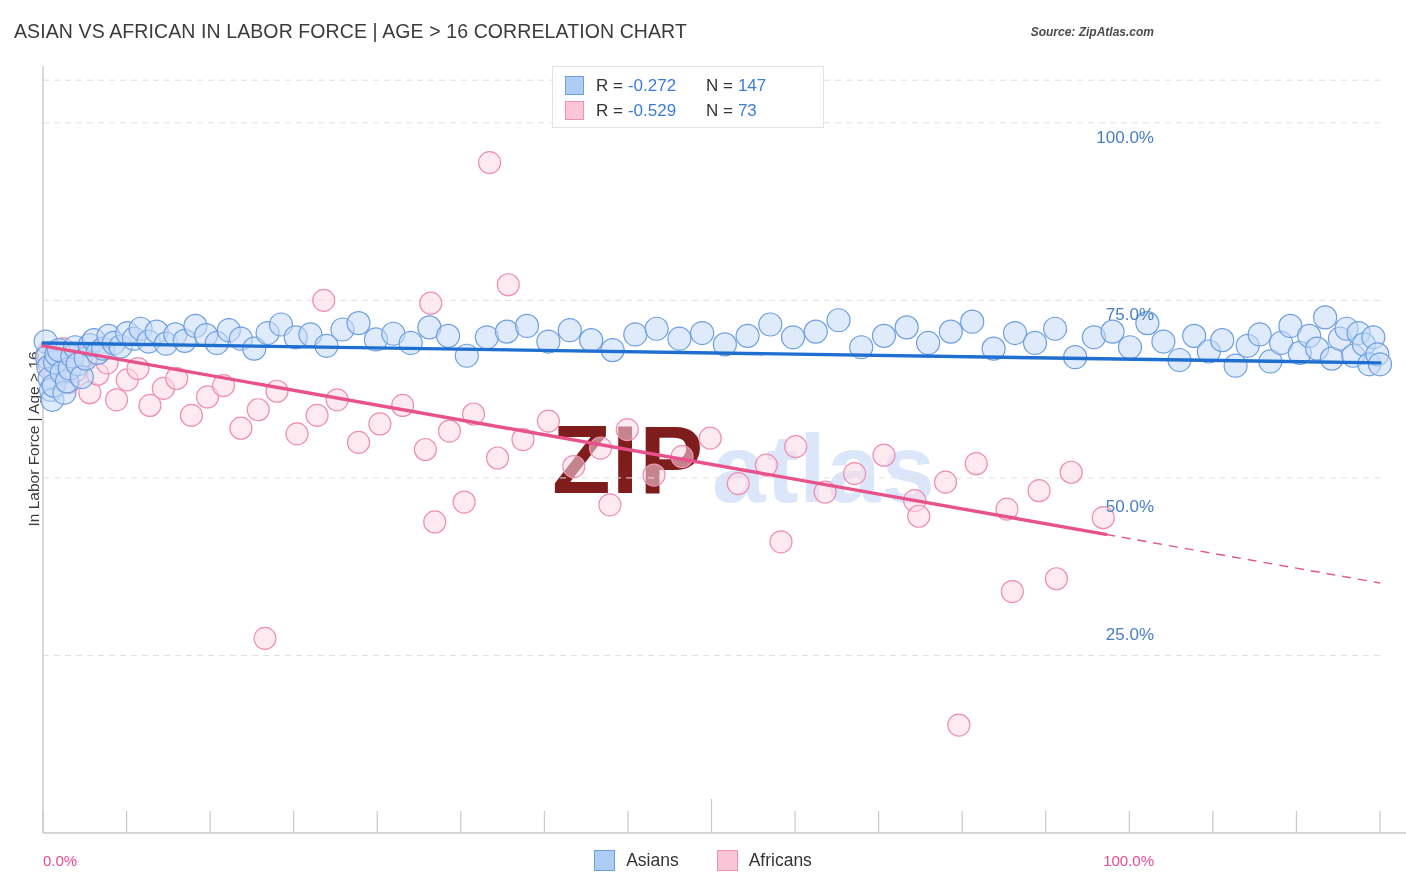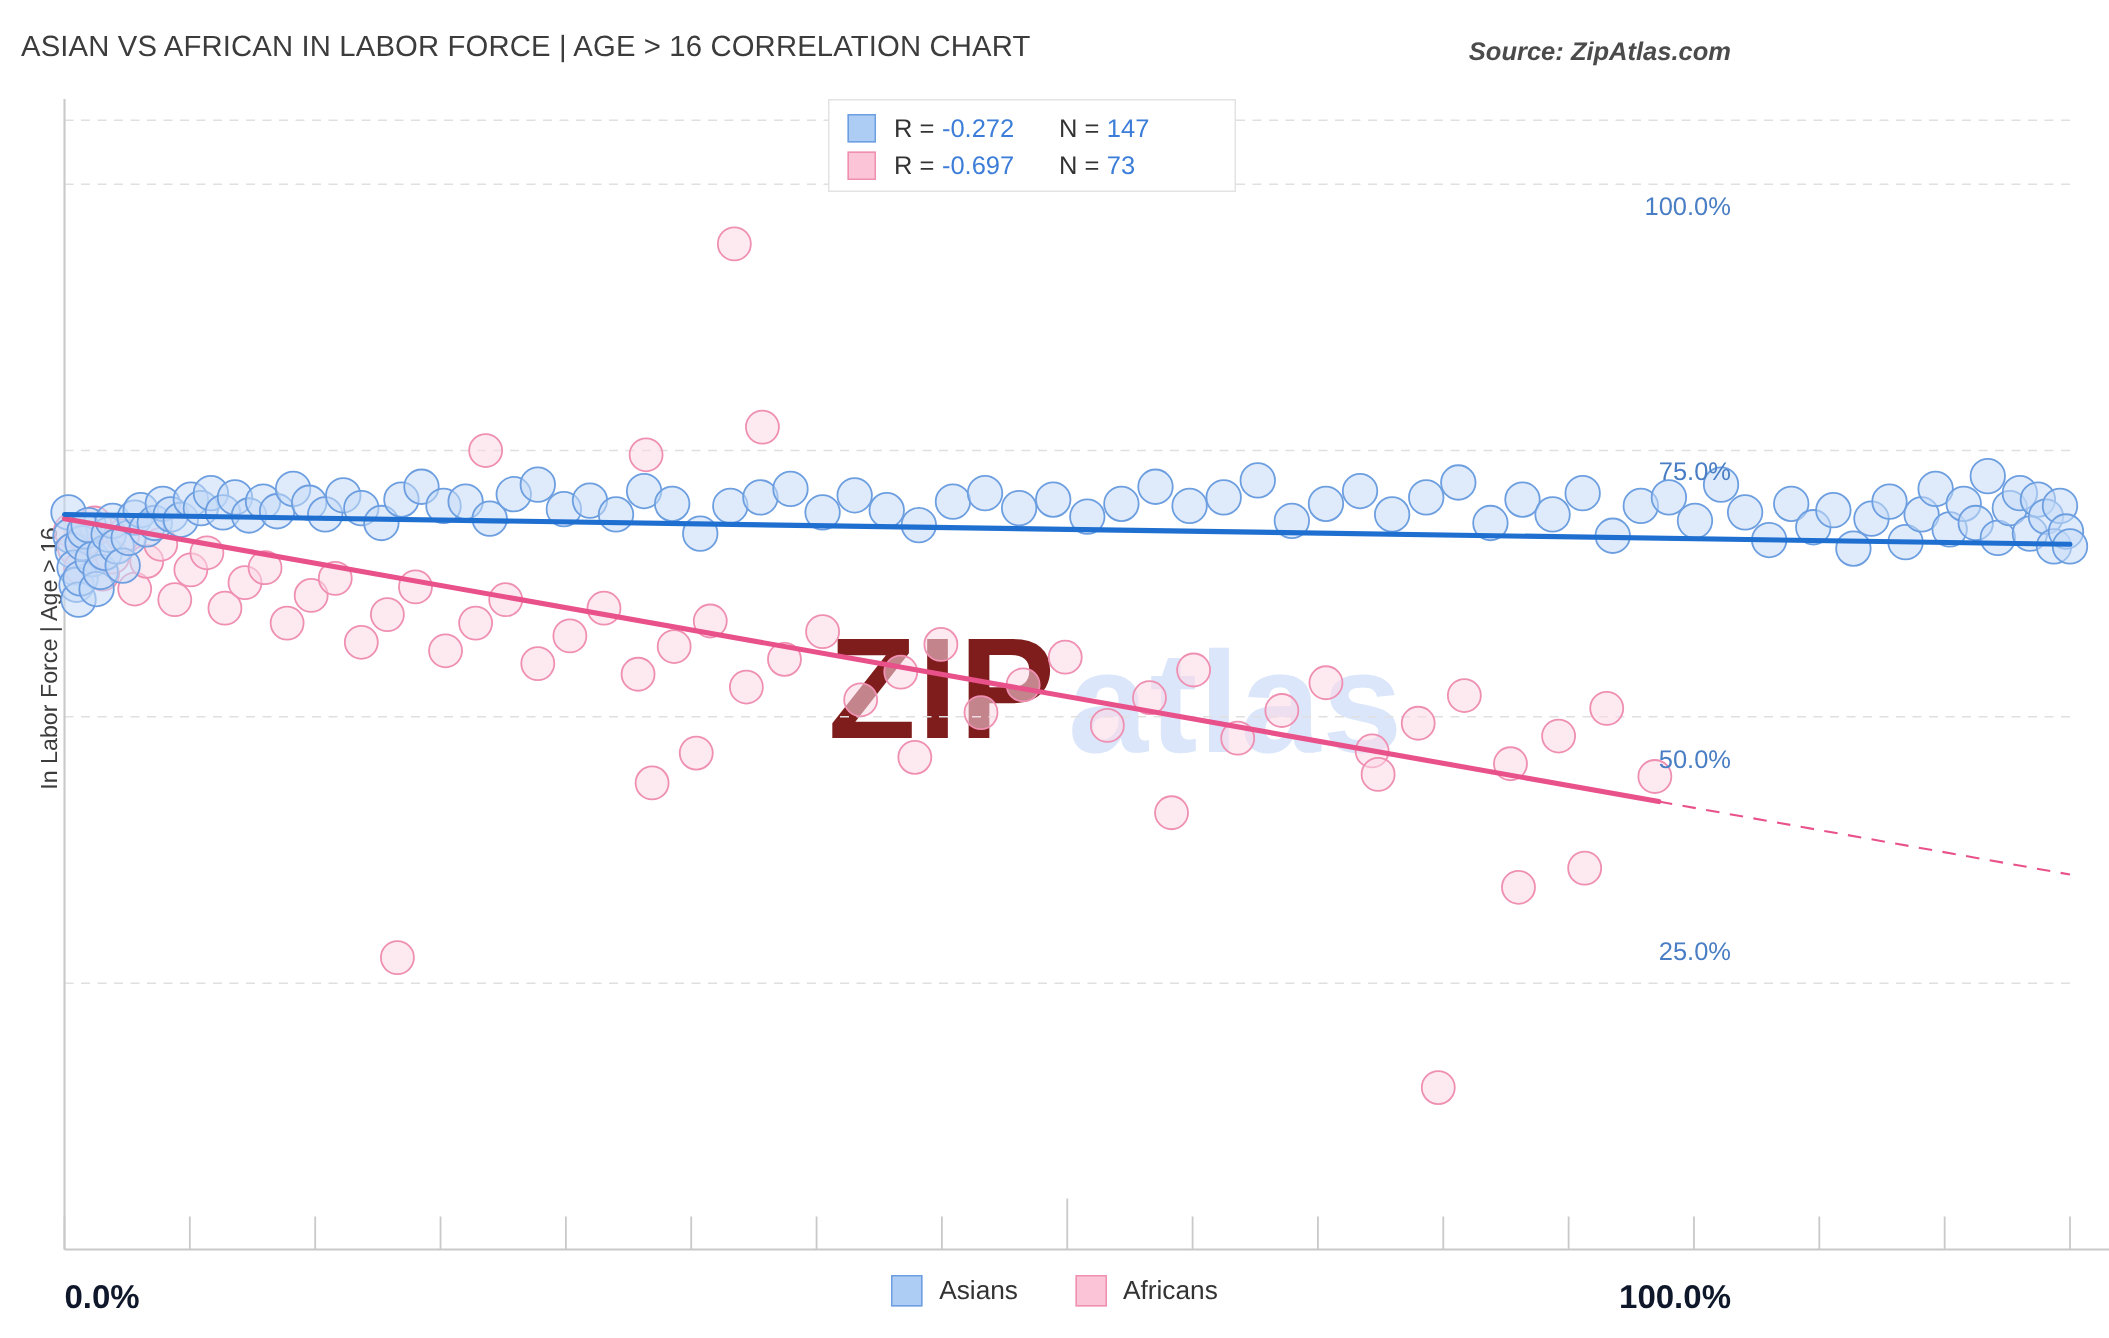--- a/index.html
+++ b/index.html
@@ -27,21 +27,21 @@
     font-size: 19.5px;
     letter-spacing: 0.1px;
     color: #3c3c3c;
     font-weight: 400;
     white-space: nowrap;
   }
   .source-note {
     position: absolute;
     right: 14px;
     top: 25px;
-    font-size: 17px;
+    font-size: 12px;
     font-style: italic;
     font-weight: bold;
     color: #4b4b4b;
     white-space: nowrap;
   }
   .y-axis-title {
     position: absolute;
     left: -96px;
     top: 430px;
     width: 260px;
@@ -58,24 +58,23 @@
   }
   .ytick-label {
     position: absolute;
     font-size: 17px;
     color: #4a7ec4;
     white-space: nowrap;
     text-align: right;
   }
   .xtick-label {
     position: absolute;
-    font-size: 22px;
-    color: #0f172a;
-    white-space: nowrap;
-    font-weight: bold;
+    font-size: 15px;
+    color: #ec4899;
+    white-space: nowrap;
   }
   .stats-box {
     position: absolute;
     left: 552px;
     top: 66px;
     width: 272px;
     height: 62px;
     background: #ffffff;
     border: 1px solid #e3e3e3;
     box-sizing: border-box;
@@ -387,21 +386,21 @@
       <span class="swatch blue"></span>
       <span class="stat-k">R =</span>
       <span class="stat-v r-val">-0.272</span>
       <span class="stat-gap"></span>
       <span class="stat-k">N =</span>
       <span class="stat-v n-val">147</span>
     </div>
     <div class="stats-row">
       <span class="swatch pink"></span>
       <span class="stat-k">R =</span>
-      <span class="stat-v r-val">-0.697</span>
+      <span class="stat-v r-val">-0.529</span>
       <span class="stat-gap"></span>
       <span class="stat-k">N =</span>
       <span class="stat-v n-val">73</span>
     </div>
   </div>
 
   <div class="bottom-legend">
     <div class="legend-item">
       <span class="legend-sw blue"></span>
       <span>Asians</span>

